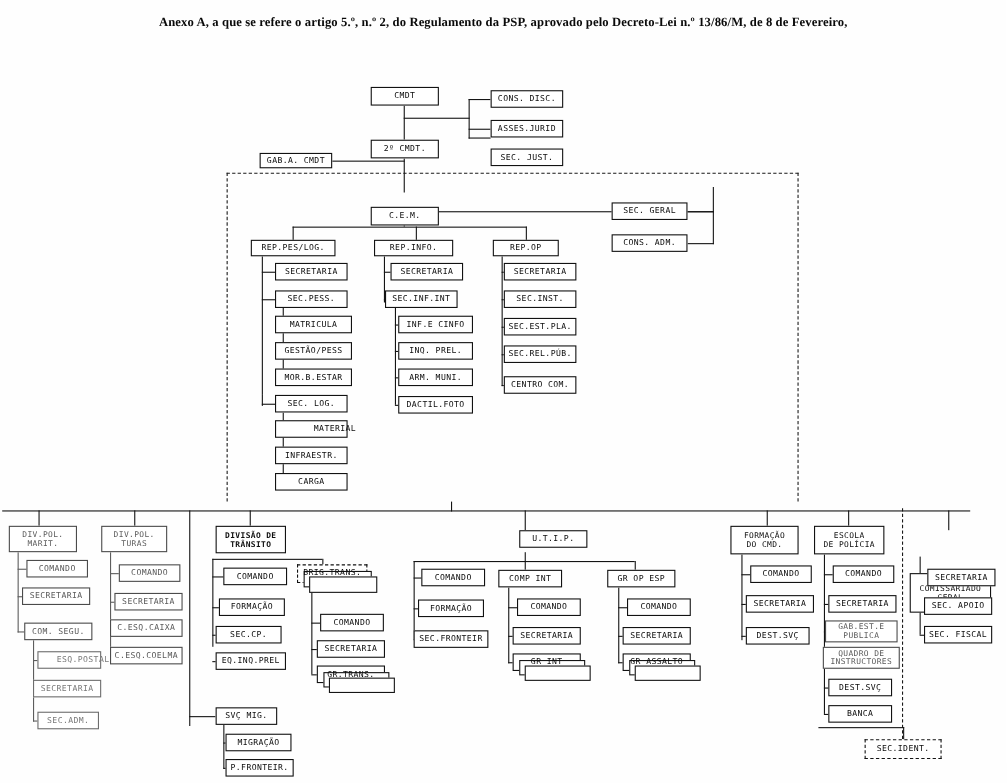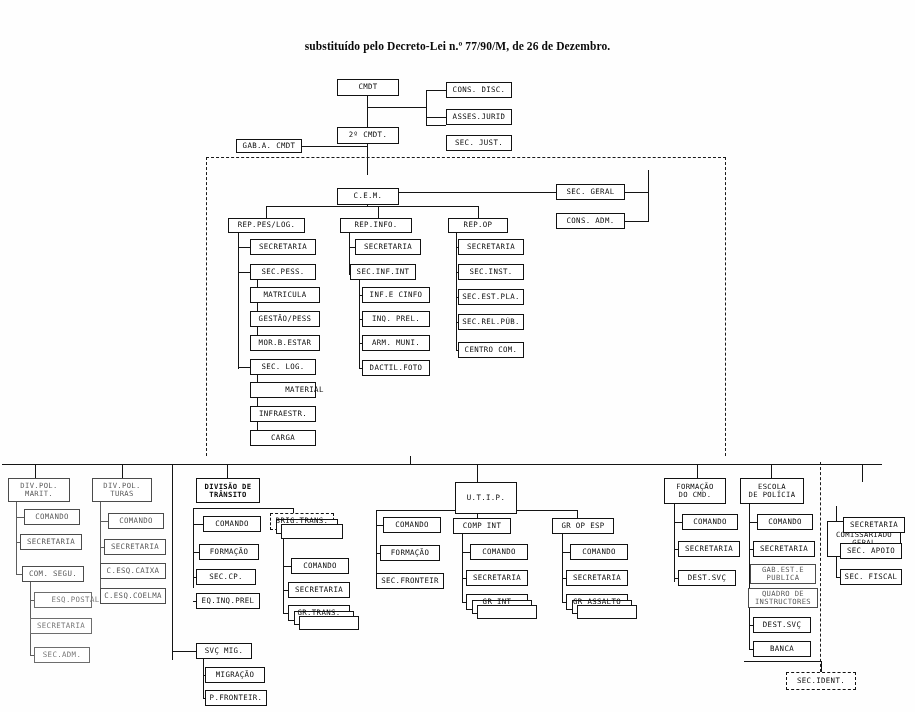--- a/index.html
+++ b/index.html
@@ -83,21 +83,21 @@
     position:absolute;
     border-left:1.4px dashed #1a1a1a;
     z-index:1;
   }
 </style>
 </head>
 <body>
 
 <div id="page">
 
-  <div class="hdr l2">substituído pelo Decreto-Lei n.º 77/90/M, de 26 de Dezembro.</div>
+  <div class="hdr l1">Anexo A, a que se refere o artigo 5.º, n.º 2, do Regulamento da  PSP, aprovado pelo Decreto-Lei n.º 13/86/M, de 8 de Fevereiro,</div>
 
   <div class="region open-b" style="left:206px; top:157px; width:520px; height:299px;"></div>
 
   <div class="vdash" style="left:820px; top:462px; height:215px;"></div>
   <div class="ln lnh" style="left:820px; top:676px; width:0px;"></div>
 
   <div class="bx" style="left:337px; top:79px; width:62px; height:17px;">CMDT</div>
 
   <div class="ln lnv" style="left:367px; top:96px; height:31px;"></div>
 
@@ -257,21 +257,21 @@
   <div class="ln lnv" style="left:293px; top:508px; height:8px;"></div>
   <div class="bx dash stack" style="left:270px; top:513px; width:64px; height:17px;">BRIG.TRANS.</div>
   <div class="ln lnv" style="left:283px; top:530px; height:83px;"></div>
   <div class="ln lnh" style="left:283px; top:566px; width:10px;"></div>
   <div class="ln lnh" style="left:283px; top:590px; width:10px;"></div>
   <div class="ln lnh" style="left:283px; top:613px; width:10px;"></div>
   <div class="bx" style="left:291px; top:558px; width:58px; height:16px;">COMANDO</div>
   <div class="bx" style="left:288px; top:582px; width:62px; height:16px;">SECRETARIA</div>
   <div class="bx stack" style="left:288px; top:605px; width:62px; height:16px;">GR.TRANS.</div>
 
-  <div class="bx" style="left:455px; top:482px; width:62px; height:32px;">U.T.I.P.</div>
+  <div class="bx" style="left:472px; top:482px; width:62px; height:16px;">U.T.I.P.</div>
   <div class="ln lnv" style="left:477px; top:502px; height:8px;"></div>
   <div class="ln lnh" style="left:376px; top:510px; width:201px;"></div>
   <div class="ln lnv" style="left:376px; top:510px; height:72px;"></div>
   <div class="ln lnv" style="left:477px; top:510px; height:8px;"></div>
   <div class="ln lnv" style="left:577px; top:510px; height:8px;"></div>
 
   <div class="ln lnh" style="left:376px; top:525px; width:8px;"></div>
   <div class="ln lnh" style="left:376px; top:553px; width:8px;"></div>
   <div class="ln lnh" style="left:376px; top:581px; width:8px;"></div>
   <div class="bx" style="left:383px; top:517px; width:58px; height:16px;">COMANDO</div>

